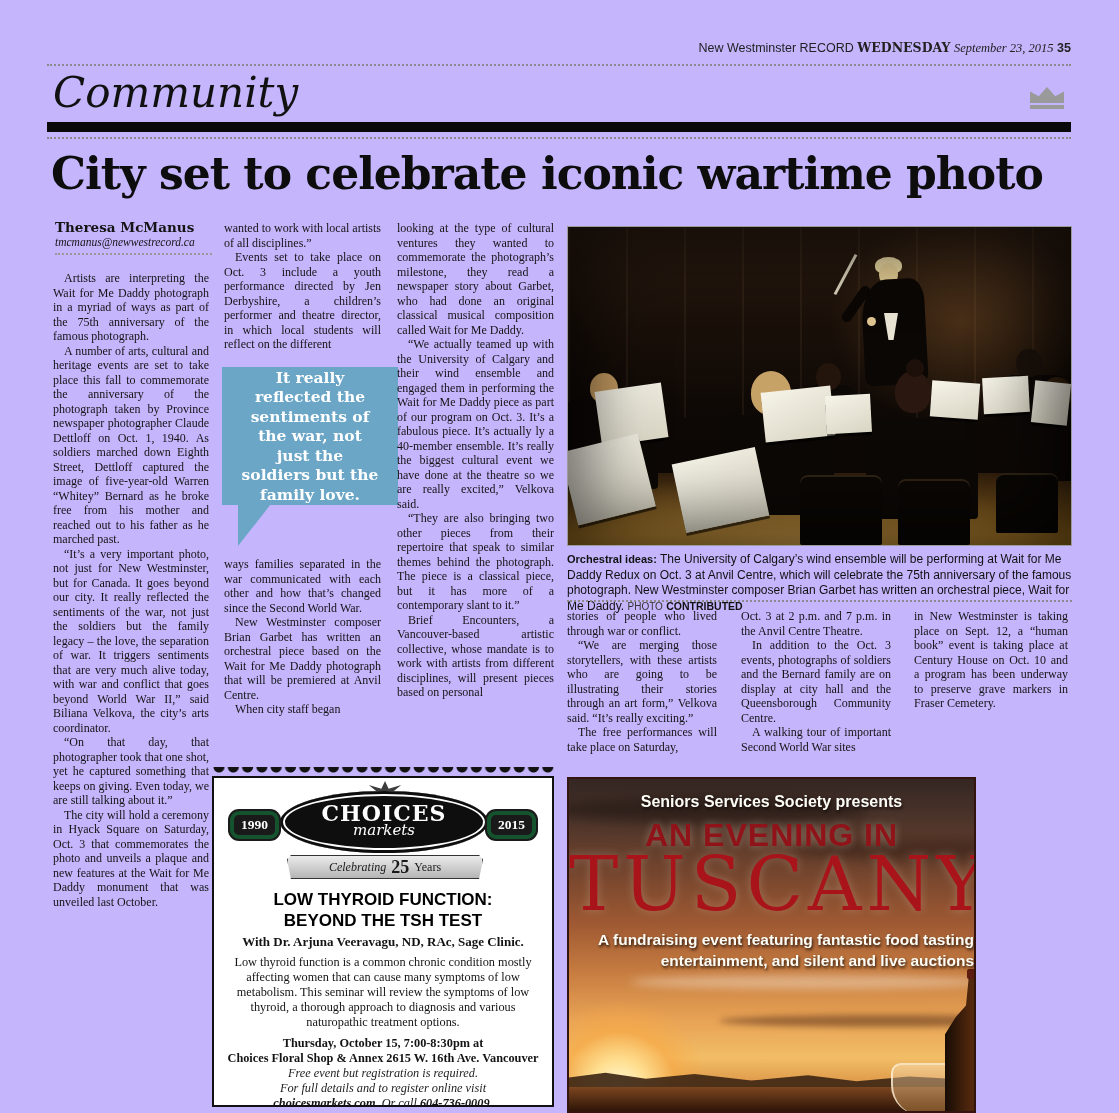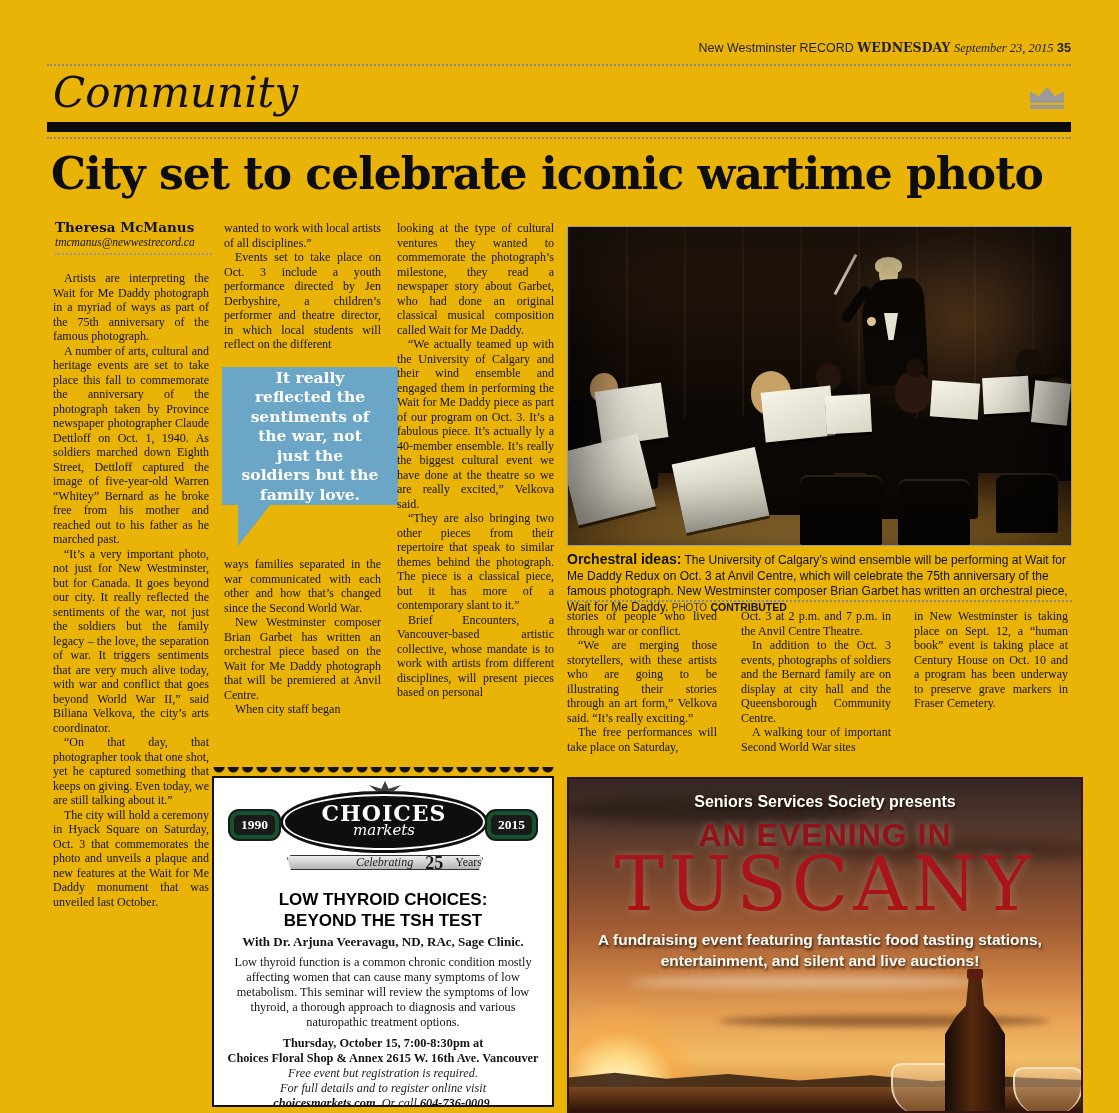--- a/index.html
+++ b/index.html
@@ -1,16 +1,16 @@
 <!DOCTYPE html>
 <html><head>
 <meta charset="utf-8">
 <style>
   html,body{margin:0;padding:0;background:#e9e9e9;}
-  .page{position:relative;width:1119px;height:1113px;background:#eab308;margin:0 auto;overflow:hidden;
+  .page{position:relative;width:1119px;height:1113px;background:#c4b5fd;margin:0 auto;overflow:hidden;
         font-family:"Liberation Serif",serif;color:#141414;}
   .abs{position:absolute;}
 
   
   .masthead{top:40px;right:48px;font-size:12.5px;color:#222;font-family:"Liberation Sans",sans-serif;}
   .masthead .day{font-family:"DejaVu Serif",serif;font-weight:bold;}
   .masthead .date{font-family:"Liberation Serif",serif;font-style:italic;}
   .masthead .pgnum{font-weight:bold;}
   .rule-dot{border-top:2px dotted #8a8a8a;height:0;}
   .rule1{top:64px;left:47px;width:1024px;}
@@ -69,61 +69,61 @@
   .cond-hand{left:299px;top:90px;width:9px;height:9px;background:#dfc592;border-radius:50%;}
   .head{border-radius:50% 50% 46% 46%;}
   .sh{background:#0c0806;border-radius:16px 16px 4px 4px;}
   .sheet{background:linear-gradient(160deg,#f6f3e8,#d9d5c4);box-shadow:0 3px 0 rgba(0,0,0,.6);}
   .chair{background:#0a0704;border-radius:8px 8px 2px 2px;box-shadow:inset 0 2px 0 rgba(160,120,70,.25);}
   .ph-vig{left:0;top:0;width:100%;height:100%;box-shadow:inset 0 0 70px 22px rgba(0,0,0,.6);}
 
   
   .caption{top:552px;left:567px;width:505px;font-family:"Liberation Sans",sans-serif;
            font-size:12px;line-height:15.5px;color:#111;}
-  .caption b{font-size:14px;}
+  .caption b{font-size:11px;}
   .caption .credit-label{font-size:10px;color:#333;}
   .caption .credit{font-weight:bold;font-size:10.5px;}
   .rule3{top:600px;left:567px;width:505px;}
 
   
   .scallops{top:767px;left:212px;width:342px;height:9px;
     background:radial-gradient(circle at 7px 0px,#121212 5px,transparent 6px);
     background-size:14.3px 9px;background-repeat:repeat-x;}
   .choices{top:776px;left:212px;width:342px;height:331px;border:2px solid #111;box-sizing:border-box;
            background:#fff;text-align:center;font-family:"Liberation Serif",serif;}
   .ch-logo{position:relative;height:100px;margin-top:5px;}
   .sunburst{position:absolute;left:153px;top:-2px;width:36px;height:22px;background:#3c3c3c;
     clip-path:polygon(50% 0,60% 35%,95% 18%,68% 55%,100% 72%,62% 70%,50% 100%,38% 70%,0 72%,32% 55%,5% 18%,40% 35%);}
   .ch-oval{position:absolute;left:66px;top:8px;width:208px;height:62px;background:#0e0e0e;border-radius:50%;
            box-shadow:inset 0 0 0 3px #0e0e0e, inset 0 0 0 5px #fff;}
   .ch-oval .nm{margin-top:9px;color:#fff;font-family:"DejaVu Serif",serif;font-weight:bold;font-size:22px;letter-spacing:1px;}
   .ch-oval .mk{margin-top:-5px;color:#fff;font-style:italic;font-family:"DejaVu Serif",serif;font-size:15px;}
   .ch-year{position:absolute;top:28px;background:#1a1a1a;color:#fff;border:4px solid #14532d;box-shadow:0 0 0 2px #1a1a1a;
            border-radius:9px;font-weight:bold;font-size:13.5px;padding:2px 7px;}
   .ch-y1{left:16px;} .ch-y2{right:16px;text-align:center;}
-  .ch-ribbon{position:absolute;left:73px;top:72px;width:196px;height:15px;
+  .ch-ribbon{position:absolute;left:73px;top:72px;width:196px;height:24px;
     background:linear-gradient(180deg,#ececec,#b5b5b5);border:1px solid #333;box-sizing:border-box;
     clip-path:polygon(2% 0,98% 0,100% 18%,98% 100%,2% 100%,0 18%);
-    display:flex;align-items:center;justify-content:flex-end;gap:12px;color:#1a1a1a;}
+    display:flex;align-items:center;justify-content:center;gap:5px;color:#1a1a1a;}
   .ch-ribbon .cel{font-style:italic;font-size:12px;}
   .ch-ribbon .n25{font-weight:bold;font-size:18px;line-height:18px;}
   .ch-ribbon .yrs{font-size:12px;}
   .ch-h1,.ch-h2{font-family:"Liberation Sans",sans-serif;font-weight:bold;font-size:17px;line-height:21px;color:#000;}
   .ch-h1{margin-top:6px;}
   .ch-sp{font-weight:bold;font-size:13px;margin-top:3px;}
   .ch-body{font-size:12.3px;line-height:15px;width:318px;margin:5px auto 0;}
   .ch-when{font-weight:bold;font-size:12.3px;margin-top:6px;}
   .ch-where{font-weight:bold;font-size:12.3px;}
   .ch-note{font-style:italic;font-size:12.3px;line-height:14.5px;color:#1c1c1c;}
   .ch-note:first-of-type{margin-top:3px;}
   .ch-call{font-style:italic;font-size:12.3px;margin-top:1px;}
   .ch-call .bd{font-weight:bold;}
 
   
-  .tuscany{top:777px;left:567px;width:516px;height:336px;border:2px solid #33140f;box-sizing:border-box;
+  .tuscany{top:777px;left:567px;width:409px;height:336px;border:2px solid #33140f;box-sizing:border-box;
     overflow:hidden;text-align:center;
     background:linear-gradient(180deg,#342623 0%,#4c342a 12%,#74452e 28%,#a05a33 44%,#c67c40 58%,#e7a154 72%,#f2bd66 84%,#d78e41 94%,#9a5c28 100%);}
   .tuscany *{position:absolute;}
   .tu-cloud1{left:-20px;top:18px;width:320px;height:26px;background:rgba(30,20,16,.55);border-radius:50%;filter:blur(6px);}
   .tu-cloud2{left:220px;top:60px;width:340px;height:22px;background:rgba(46,28,20,.5);border-radius:50%;filter:blur(6px);}
   .tu-cloud3{left:60px;top:196px;width:360px;height:14px;background:rgba(250,240,225,.4);border-radius:50%;filter:blur(4px);}
   .tu-cloud4{left:150px;top:236px;width:330px;height:12px;background:rgba(90,50,25,.55);border-radius:50%;filter:blur(3px);}
   .tu-sun{left:-40px;top:220px;width:180px;height:180px;
     background:radial-gradient(circle,#fff9da 0%,#ffe092 22%,rgba(248,170,70,.65) 45%,rgba(230,140,60,0) 70%);}
   .tu-hills{left:0;bottom:22px;width:100%;height:30px;background:#40271589;background:#3f2715;opacity:.92;
@@ -274,21 +274,21 @@
         <div class="mk">markets</div>
       </div>
       <div class="ch-year ch-y1">1990</div>
       <div class="ch-year ch-y2">2015</div>
       <div class="ch-ribbon">
         <span class="cel">Celebrating</span>
         <span class="n25">25</span>
         <span class="yrs">Years</span>
       </div>
     </div>
-    <div class="ch-h1">LOW THYROID CHOICES:</div>
+    <div class="ch-h1">LOW THYROID FUNCTION:</div>
     <div class="ch-h2">BEYOND THE TSH TEST</div>
     <div class="ch-sp">With Dr. Arjuna Veeravagu, ND, RAc, Sage Clinic.</div>
     <div class="ch-body">Low thyroid function is a common chronic condition mostly affecting women that can cause many symptoms of low metabolism. This seminar will review the symptoms of low thyroid, a thorough approach to diagnosis and various naturopathic treatment options.</div>
     <div class="ch-when">Thursday, October 15, 7:00-8:30pm at</div>
     <div class="ch-where">Choices Floral Shop &amp; Annex 2615 W. 16th Ave. Vancouver</div>
     <div class="ch-note">Free event but registration is required.</div>
     <div class="ch-note">For full details and to register online visit</div>
     <div class="ch-call">
       <span class="bd">choicesmarkets.com.</span>
       <span>Or call</span>

